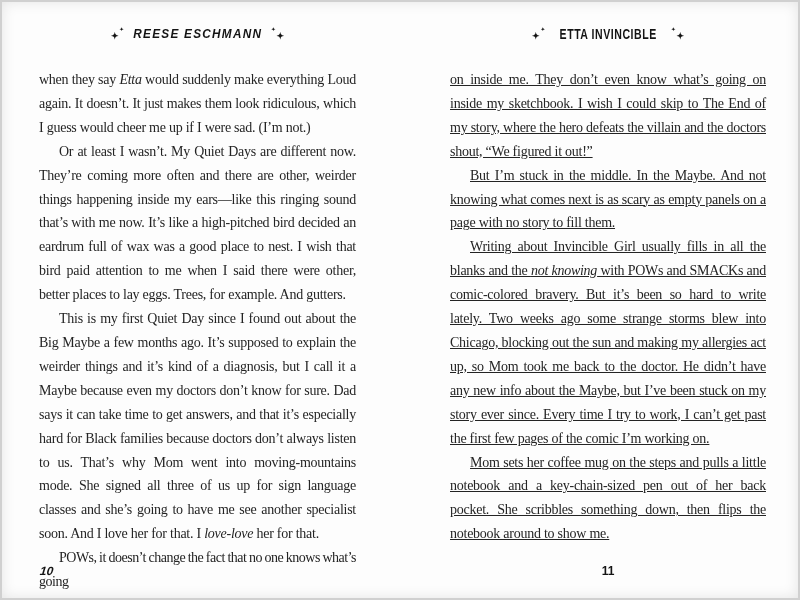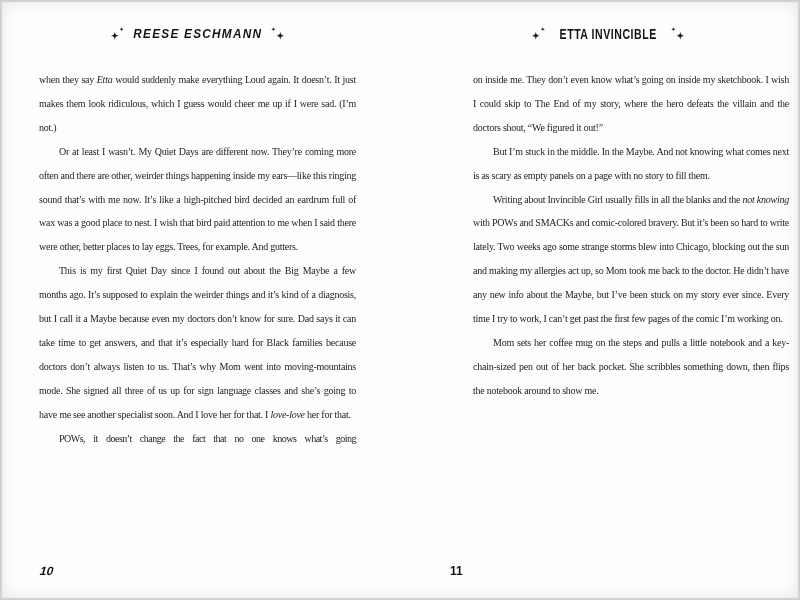--- a/index.html
+++ b/index.html
@@ -23,36 +23,36 @@
   .spark { display:inline-flex; align-items:center; color:#141414; }
   .sp-lg { font-size:9px; line-height:1; }
   .sp-sm { font-size:5px; line-height:1; position:relative; }
   .spark.lead .sp-sm  { top:-5px; left:1px; }
   .spark.lead .sp-lg  { position:relative; top:2px; }
   .spark.trail .sp-sm { top:-5px; right:1px; }
   .spark.trail .sp-lg { position:relative; top:2px; }
   
   .page-body {
     position:absolute; top:66px;
-    font-size:10px; line-height:23.9px; letter-spacing:-0.25px;
+    font-size:14px; line-height:23.9px; letter-spacing:-0.25px;
     color:#242424; text-align:justify;
   }
   .body-left  { left:37px;  width:317px; }
-  .body-right { left:471px; width:316px; }
+  .body-right { left:448px; width:316px;text-decoration:underline; }
   .page-body p { margin:0; padding:0; }
   .page-body p.indent { text-indent:20px; }
   .page-body p.flush  { text-align-last:justify; letter-spacing:-0.5px; word-spacing:-1.5px; }
   .page-body em { font-style:italic; }
   
   .folio {
     position:absolute; top:562px;
     font-family:"Liberation Sans", sans-serif; font-weight:bold; font-size:12px; color:#141414;
   }
   .folio-left  { left:38px; font-style:italic; transform:skewX(-6deg); }
-  .folio-right { left:448px; width:316px; text-align:left; }
+  .folio-right { left:448px; width:316px; text-align:center; }
 </style>
 </head>
 <body>
 
 <div class="frame">
 
   <div class="head head-left">
     <span class="spark lead">
         <span class="sp-lg">✦</span>
         <span class="sp-sm">✦</span>

